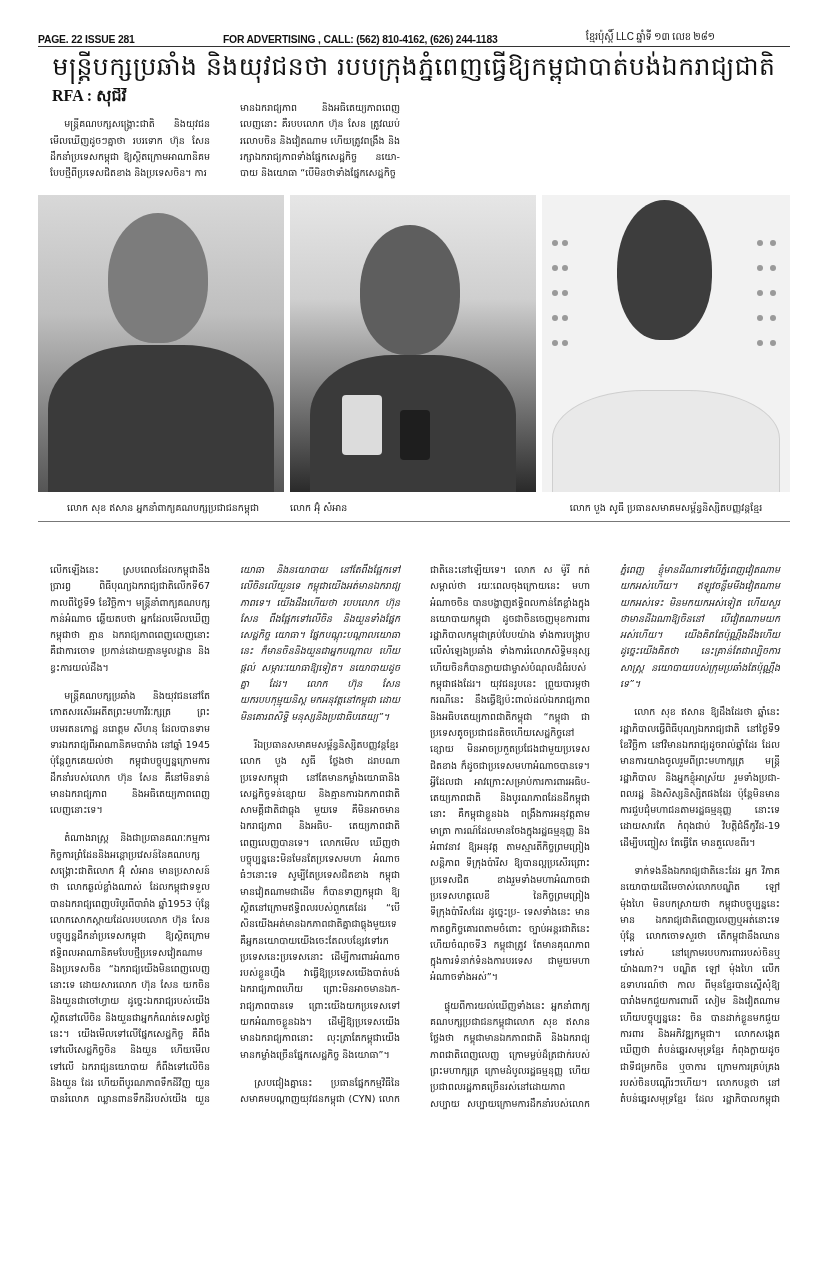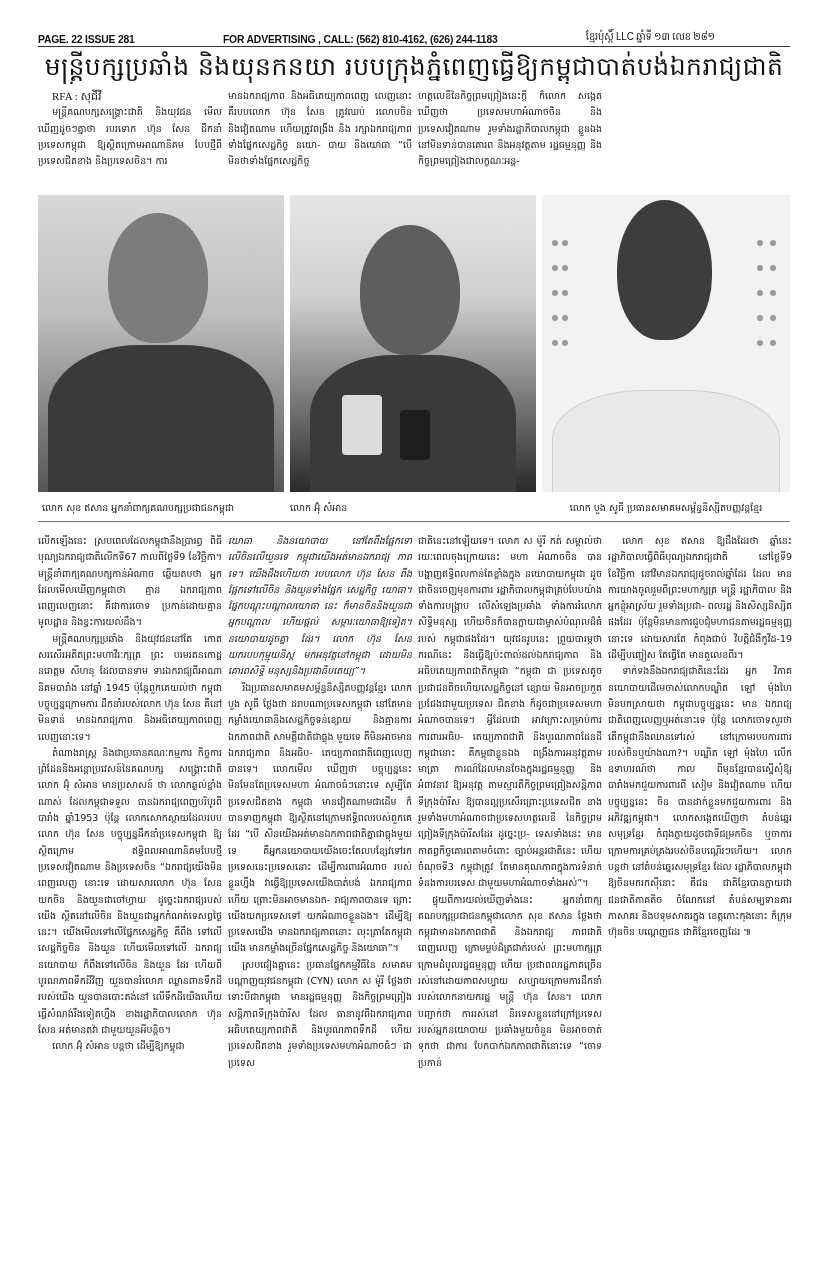--- a/index.html
+++ b/index.html
@@ -3,63 +3,60 @@
 <meta charset="utf-8">
 <style>
   html, body { margin: 0; padding: 0; background: #ffffff; }
   body { width: 823px; height: 1268px; position: relative; overflow: hidden; color: #111; font-family: "DejaVu Sans", sans-serif; }
   .header { position: absolute; left: 38px; top: 27px; width: 752px; height: 18px; display: flex; justify-content: space-between; align-items: flex-end; font-family: "Liberation Sans", sans-serif; font-weight: bold; font-size: 11.5px; letter-spacing: -0.2px; transform: scaleX(0.9); transform-origin: left; }
   .header .masthead { font-weight: normal; font-size: 11px; }
   .rule { position: absolute; left: 38px; top: 46px; width: 752px; height: 1px; background: #333; }
   .headline { position: absolute; left: 38px; top: 50px; width: 752px; text-align: center; font-size: 25px; line-height: 34px; white-space: nowrap; overflow: hidden; letter-spacing: 0.5px; }
   .cols { position: absolute; left: 38px; width: 752px; display: grid; grid-template-columns: 184px 184px 184px 184px; column-gap: 6px; }
   .cols.top { top: 88px; height: 100px; }
-  .cols.bottom { top: 533px; height: 560px; }
+  .cols.bottom { top: 550px; height: 560px; }
   .col { font-size: 9.5px; line-height: 16.3px; text-align: justify; overflow: hidden; }
-  .col p { margin: 0; text-indent: 1.5em; }
+  .col p { margin: 12px; text-indent: 1.5em; }
   .col p.noindent { text-indent: 0; }
   .col .italic { font-style: italic; }
-  .byline { font-family: "Liberation Serif", serif; font-weight: normal; font-size: 11px; margin-left: 14px; }
+  .byline { font-family: "Liberation Serif", serif; font-weight: bold; font-size: 16px; margin-left: 14px; }
   .photos { position: absolute; left: 38px; top: 195px; width: 752px; height: 297px; display: grid; grid-template-columns: 246px 246px 248px; column-gap: 6px; }
   .photo { position: relative; overflow: hidden; }
   .photo.p1 { background: linear-gradient(180deg, #d8d8d8 0%, #bfbfbf 40%, #555 100%); }
   .photo.p2 { background: linear-gradient(180deg, #e6e6e6 0%, #cfcfcf 35%, #2a2a2a 100%); }
   .photo.p3 { background: #f2f2f2; }
   .head { position: absolute; border-radius: 50% 50% 45% 45%; background: #6a6a6a; }
   .body-shape { position: absolute; background: #3a3a3a; border-radius: 40% 40% 0 0; }
   .photo.p3 .body-shape { background: #e9e9e9; border: 1px solid #cfcfcf; }
   .captions { position: absolute; left: 38px; top: 497px; width: 752px; height: 24px; display: grid; grid-template-columns: 246px 246px 248px; column-gap: 6px; font-size: 9.5px; align-items: center; }
-  .captions .c1 { text-align: left; padding-left: 4px; }
+  .captions .c1 { text-align: center; padding-left: 4px; }
   .captions .c2 { text-align: left; }
   .captions .c3 { text-align: center; }
   .caprule { position: absolute; left: 38px; top: 521px; width: 752px; height: 1px; background: #777; }
   .dots { position: absolute; width: 6px; height: 6px; border-radius: 50%; background: #9a9a9a; }
 </style>
 </head>
 <body>
 
 <div class="header">
   <span>PAGE. 22  ISSUE 281</span>
   <span>FOR ADVERTISING ,  CALL: (562) 810-4162, (626) 244-1183</span>
   <span class="masthead">ខ្មែរប៉ុស្តិ៍ LLC ឆ្នាំទី ១៣  លេខ ២៨១</span>
 </div>
 <div class="rule"></div>
 
-<div class="headline">មន្ត្រីបក្សប្រឆាំង និងយុនកនយា របបក្រុងភ្នំពេញធ្វើឱ្យកម្ពុជាបាត់បង់ឯករាជ្យជាតិ</div>
+<div class="headline">មន្ត្រីបក្សប្រឆាំង និងយុវជនថា របបក្រុងភ្នំពេញធ្វើឱ្យកម្ពុជាបាត់បង់ឯករាជ្យជាតិ</div>
 
 <div class="cols top">
   <div class="col">
     <div class="byline">RFA : សុជីវី</div>
     <p>មន្ត្រីគណបក្សសង្គ្រោះជាតិ និងយុវជន មើលឃើញដូចៗគ្នាថា របរទោក ហ៊ុន សែន ដឹកនាំប្រទេសកម្ពុជា ឱ្យស្ថិតក្រោមអាណានិគម បែបថ្មីពីប្រទេសជិតខាង និងប្រទេសចិន។ ការ</p>
   </div>
   <div class="col">
     <p class="noindent">មានឯករាជ្យភាព និងអធិតេយ្យភាពពេញ លេញនោះ គឺរបបលោក ហ៊ុន សែន ត្រូវឈប់ រលោបចិន និងវៀតណាម ហើយត្រូវពង្រឹង និង រក្សាឯករាជ្យភាពទាំងផ្នែកសេដ្ឋកិច្ច នយោ- បាយ និងយោធា “បើមិនថាទាំងផ្នែកសេដ្ឋកិច្ច</p>
-  </div>
-  <div class="col">
-    <p class="noindent">ហត្ថលេខីនៃកិច្ចព្រមព្រៀងនេះក្តី ក៏លោក សង្កេតឃើញថា ប្រទេសមហាអំណាចចិន និង ប្រទេសវៀតណាម រួមទាំងរដ្ឋាភិបាលកម្ពុជា ខ្លួនឯង នៅមិនទាន់បានគោរព និងអនុវត្តតាម រដ្ឋធម្មនុញ្ញ និងកិច្ចព្រមព្រៀងជាលក្ខណៈអន្ត-</p>
   </div>
 </div>
 
 <div class="photos">
   <div class="photo p1">
     <div class="body-shape" style="left:10px; top:150px; width:226px; height:160px;"></div>
     <div class="head" style="left:70px; top:18px; width:100px; height:130px; background:#7c7c7c;"></div>
   </div>
   <div class="photo p2">
     <div class="body-shape" style="left:20px; top:160px; width:206px; height:150px;"></div>
@@ -110,16 +107,17 @@
   <div class="col">
     <p class="noindent italic">យោធា និងនយោបាយ នៅតែពឹងផ្អែកទៅ លើចិនលើយួនទេ កម្ពុជាយើងអត់មានឯករាជ្យ ភាពទេ។ យើងដឹងហើយថា របបលោក ហ៊ុន សែន ពឹងផ្អែកទៅលើចិន និងយួនទាំងផ្នែក សេដ្ឋកិច្ច យោធា។ ផ្នែកបណ្តុះបណ្តាលយោធា នេះ ក៏មានចិននិងយួនជាអ្នកបណ្តាល ហើយផ្តល់ សម្ភារៈយោធាឱ្យទៀត។ នយោបាយដូចគ្នា ដែរ។ លោក ហ៊ុន សែន យករបបកុម្មុយនិស្ត មកអនុវត្តនៅកម្ពុជា ដោយមិនគោរពសិទ្ធិ មនុស្សនិងប្រជាធិបតេយ្យ”។</p>
     <p>រីឯប្រធានសមាគមសម្ព័ន្ធនិស្សិតបញ្ញវន្តខ្មែរ លោក បួង សូធី ថ្លែងថា ដរាបណាប្រទេសកម្ពុជា នៅតែមានកម្លាំងយោធានិងសេដ្ឋកិច្ចទន់ខ្សោយ និងគ្មានការឯកភាពជាតិ សាមគ្គីជាតិជាធ្លុង មួយទេ គឺមិនអាចមានឯករាជ្យភាព និងអធិប- តេយ្យភាពជាតិពេញលេញបានទេ។ លោកមើល ឃើញថា បច្ចុប្បន្ននេះមិនមែនតែប្រទេសមហា អំណាចធំៗនោះទេ សូម្បីតែប្រទេសជិតខាង កម្ពុជា មានវៀតណាមជាដើម ក៏បានទាញកម្ពុជា ឱ្យស្ថិតនៅក្រោមឥទ្ធិពលរបស់ពួកគេដែរ “បើ សិនយើងអត់មានឯកភាពជាតិគ្នាជាធ្លុងមួយទេ គឺអ្នកនយោបាយយើងចេះតែលបខ្សែវទៅរក ប្រទេសនេះប្រទេសនោះ ដើម្បីការពារអំណាច របស់ខ្លួនហ្នឹង វាធ្វើឱ្យប្រទេសយើងបាត់បង់ ឯករាជ្យភាពហើយ ព្រោះមិនអាចមានឯក- រាជ្យភាពបានទេ ព្រោះយើងយកប្រទេសទៅ យកអំណាចខ្លួនឯង។ ដើម្បីឱ្យប្រទេសយើង មានឯករាជ្យភាពនោះ លុះត្រាតែកម្ពុជាយើង មានកម្លាំងច្រើនផ្នែកសេដ្ឋកិច្ច និងយោធា”។</p>
     <p>ស្របជៀងគ្នានេះ ប្រធានផ្នែកកម្មវិធីនៃ សមាគមបណ្តាញយុវជនកម្ពុជា (CYN) លោក ស ម៉ូរី ថ្លែងថា ទោះបីជាកម្ពុជា មានរដ្ឋធម្មនុញ្ញ និងកិច្ចព្រមព្រៀងសន្តិភាពទីក្រុងប៉ារីស ដែល ធានានូវពីឯករាជ្យភាព អធិបតេយ្យភាពជាតិ និងបូរណភាពទឹកដី ហើយប្រទេសជិតខាង រួមទាំងប្រទេសមហាអំណាចធំៗ ជាប្រទេស</p>
   </div>
   <div class="col">
     <p class="noindent">ជាតិនេះនៅឡើយទេ។ លោក ស ម៉ូរី កត់ សម្គាល់ថា រយៈពេលចុងក្រោយនេះ មហា អំណាចចិន បានបង្ហាញឥទ្ធិពលកាន់តែខ្លាំងក្នុង នយោបាយកម្ពុជា ដូចជាចិនចេញមុខការពារ រដ្ឋាភិបាលកម្ពុជាគ្រប់បែបយ៉ាង ទាំងការបង្ក្រាប លើសំឡេងប្រឆាំង ទាំងការរំលោភសិទ្ធិមនុស្ស ហើយចិនក៏បានក្លាយជាម្ចាស់បំណុលដ៏ធំរបស់ កម្ពុជាផងដែរ។ យុវជនរូបនេះ ព្រួយបារម្ភថា ករណីនេះ នឹងធ្វើឱ្យប៉ះពាល់ដល់ឯករាជ្យភាព និងអធិបតេយ្យភាពជាតិកម្ពុជា “កម្ពុជា ជា ប្រទេសតូចប្រជាជនតិចហើយសេដ្ឋកិច្ចនៅ ខ្សោយ មិនអាចប្រកួតប្រជែងជាមួយប្រទេស ជិតខាង ក៏ដូចជាប្រទេសមហាអំណាចបានទេ។ អ្វីដែលជា អាវក្រោះសម្រាប់ការការពារអធិប- តេយ្យភាពជាតិ និងបូរណភាពដែនដីកម្ពុជានោះ គឺកម្ពុជាខ្លួនឯង ពង្រឹងការអនុវត្តតាមមាត្រា ការណ៍ដែលមានចែងក្នុងរដ្ឋធម្មនុញ្ញ និងអំពាវនាវ ឱ្យអនុវត្ត តាមស្មារតីកិច្ចព្រមព្រៀងសន្តិភាព ទីក្រុងប៉ារីស ឱ្យបានល្អប្រសើរព្រោះប្រទេសជិត ខាងរួមទាំងមហាអំណាចជាប្រទេសហត្ថលេខី នៃកិច្ចព្រមព្រៀងទីក្រុងប៉ារីសដែរ ដូច្នេះប្រ- ទេសទាំងនេះ មានកាតព្វកិច្ចគោរពតាមចំពោះ ច្បាប់អន្តរជាតិនេះ ហើយចំណុចទី3 កម្ពុជាត្រូវ តែមានគុណភាពក្នុងការទំនាក់ទំនងការបរទេស ជាមួយមហាអំណាចទាំងអស់”។</p>
     <p>ផ្ទុយពីការយល់ឃើញទាំងនេះ អ្នកនាំពាក្យ គណបក្សប្រជាជនកម្ពុជាលោក សុខ ឥសាន ថ្លែងថា កម្ពុជាមានឯកភាពជាតិ និងឯករាជ្យ ភាពជាតិពេញលេញ ក្រោមម្លប់ដ៏ត្រជាក់របស់ ព្រះមហាក្សត្រ ក្រោមដំបូលរដ្ឋធម្មនុញ្ញ ហើយ ប្រជាពលរដ្ឋភាគច្រើនរស់នៅដោយភាពសប្បាយ សប្បាយក្រោមការដឹកនាំរបស់លោកនាយករដ្ឋ មន្ត្រី ហ៊ុន សែន។ លោកបញ្ជាក់ថា ការរស់នៅ និរទេសខ្លួននៅក្រៅប្រទេសរបស់អ្នកនយោបាយ ប្រឆាំងមួយចំនួន មិនអាចចាត់ទុកថា ជាការ បែកបាក់ឯកភាពជាតិនោះទេ “ចោទប្រកាន់</p>
   </div>
   <div class="col">
+    <p class="noindent italic">ភ្នំពេញ ខ្ញុំមានដីណាទៅបើភ្នំពេញវៀតណាម យកអស់ហើយ។ ឥឡូវចន្លឹមមីងវៀតណាម យកអស់ទេះ មិនមកយកអស់ទៀត ហើយសួរ ថាមានដីឯណាឱ្យចិននៅ បើវៀតណាមយក អស់ហើយ។ យើងគិតតែប៉ុណ្ណឹងដឹងហើយ ដូច្នេះយើងគិតថា នេះគ្រាន់តែជាល្បិចការសាស្ត្រ នយោបាយរបស់ក្រុមប្រឆាំងតែប៉ុណ្ណឹងទេ”។</p>
     <p>លោក សុខ ឥសាន ឱ្យដឹងដែរថា ឆ្នាំនេះ រដ្ឋាភិបាលធ្វើពិធីបុណ្យឯករាជ្យជាតិ នៅថ្ងៃទី9 ខែវិច្ឆិកា នៅវិមានឯករាជ្យដូចរាល់ឆ្នាំដែរ ដែល មានការយាងចូលរួមពីព្រះមហាក្សត្រ មន្ត្រី រដ្ឋាភិបាល និងអ្នកខ្ញុំអាស្រ័យ រួមទាំងប្រជា- ពលរដ្ឋ និងសិស្សនិស្សិតផងដែរ ប៉ុន្តែមិនមានការជួបជុំមហាជនតាមរដ្ឋធម្មនុញ្ញ នោះទេ ដោយសារតែ កំពុងជាប់ វិបត្តិជំងឺកូវីដ-19 ដើម្បីបញ្ចៀស តែធ្វើតែ មានតួលេខពីរ។</p>
     <p>ទាក់ទងនឹងឯករាជ្យជាតិនេះដែរ អ្នក វិភាគនយោបាយដេីមេចាស់លោកបណ្ឌិត ឡៅ ម៉ុងហៃ មិនបកស្រាយថា កម្ពុជាបច្ចុប្បន្ននេះ មាន ឯករាជ្យជាតិពេញលេញឬអត់នោះទេ ប៉ុន្តែ លោកចោទសួរថា តើកម្ពុជានឹងឈានទៅរស់ នៅក្រោមរបបការពាររបស់ចិនឬយ៉ាងណា?។ បណ្ឌិត ឡៅ ម៉ុងហៃ លើកឧទាហរណ៍ថា កាល ពីមុនខ្មែរបានស្នើសុំឱ្យបារាំងមកជួយការពារពី សៀម និងវៀតណាម ហើយបច្ចុប្បន្ននេះ ចិន បានដាក់ខ្លួនមកជួយការពារ និងអភិវឌ្ឍកម្ពុជា។ លោកសង្កេតឃើញថា តំបន់ឆ្នេរសមុទ្រខ្មែរ កំពុងក្លាយដូចជាទីជម្រកចិន ឬចាការ ក្រោមការគ្រប់គ្រងរបស់ចិនបណ្តើរៗហើយ។ លោកបន្តថា នៅតំបន់ឆ្នេរសមុទ្រខ្មែរ ដែល រដ្ឋាភិបាលកម្ពុជា ឱ្យចិនមករកស៊ីនោះ គឺជន ជាតិខ្មែរបានក្លាយជាជនជាតិភាគតិច ចំណែកនៅ តំបន់សម្បទានគារភាសាគរ និងបទុមសាគរក្នុង ខេត្តកោះកុងនោះ ក៏ក្រុមហ៊ុនចិន បណ្តេញជន ជាតិខ្មែរចេញដែរ ៕</p>
   </div>
 </div>
 
 </body></html>

